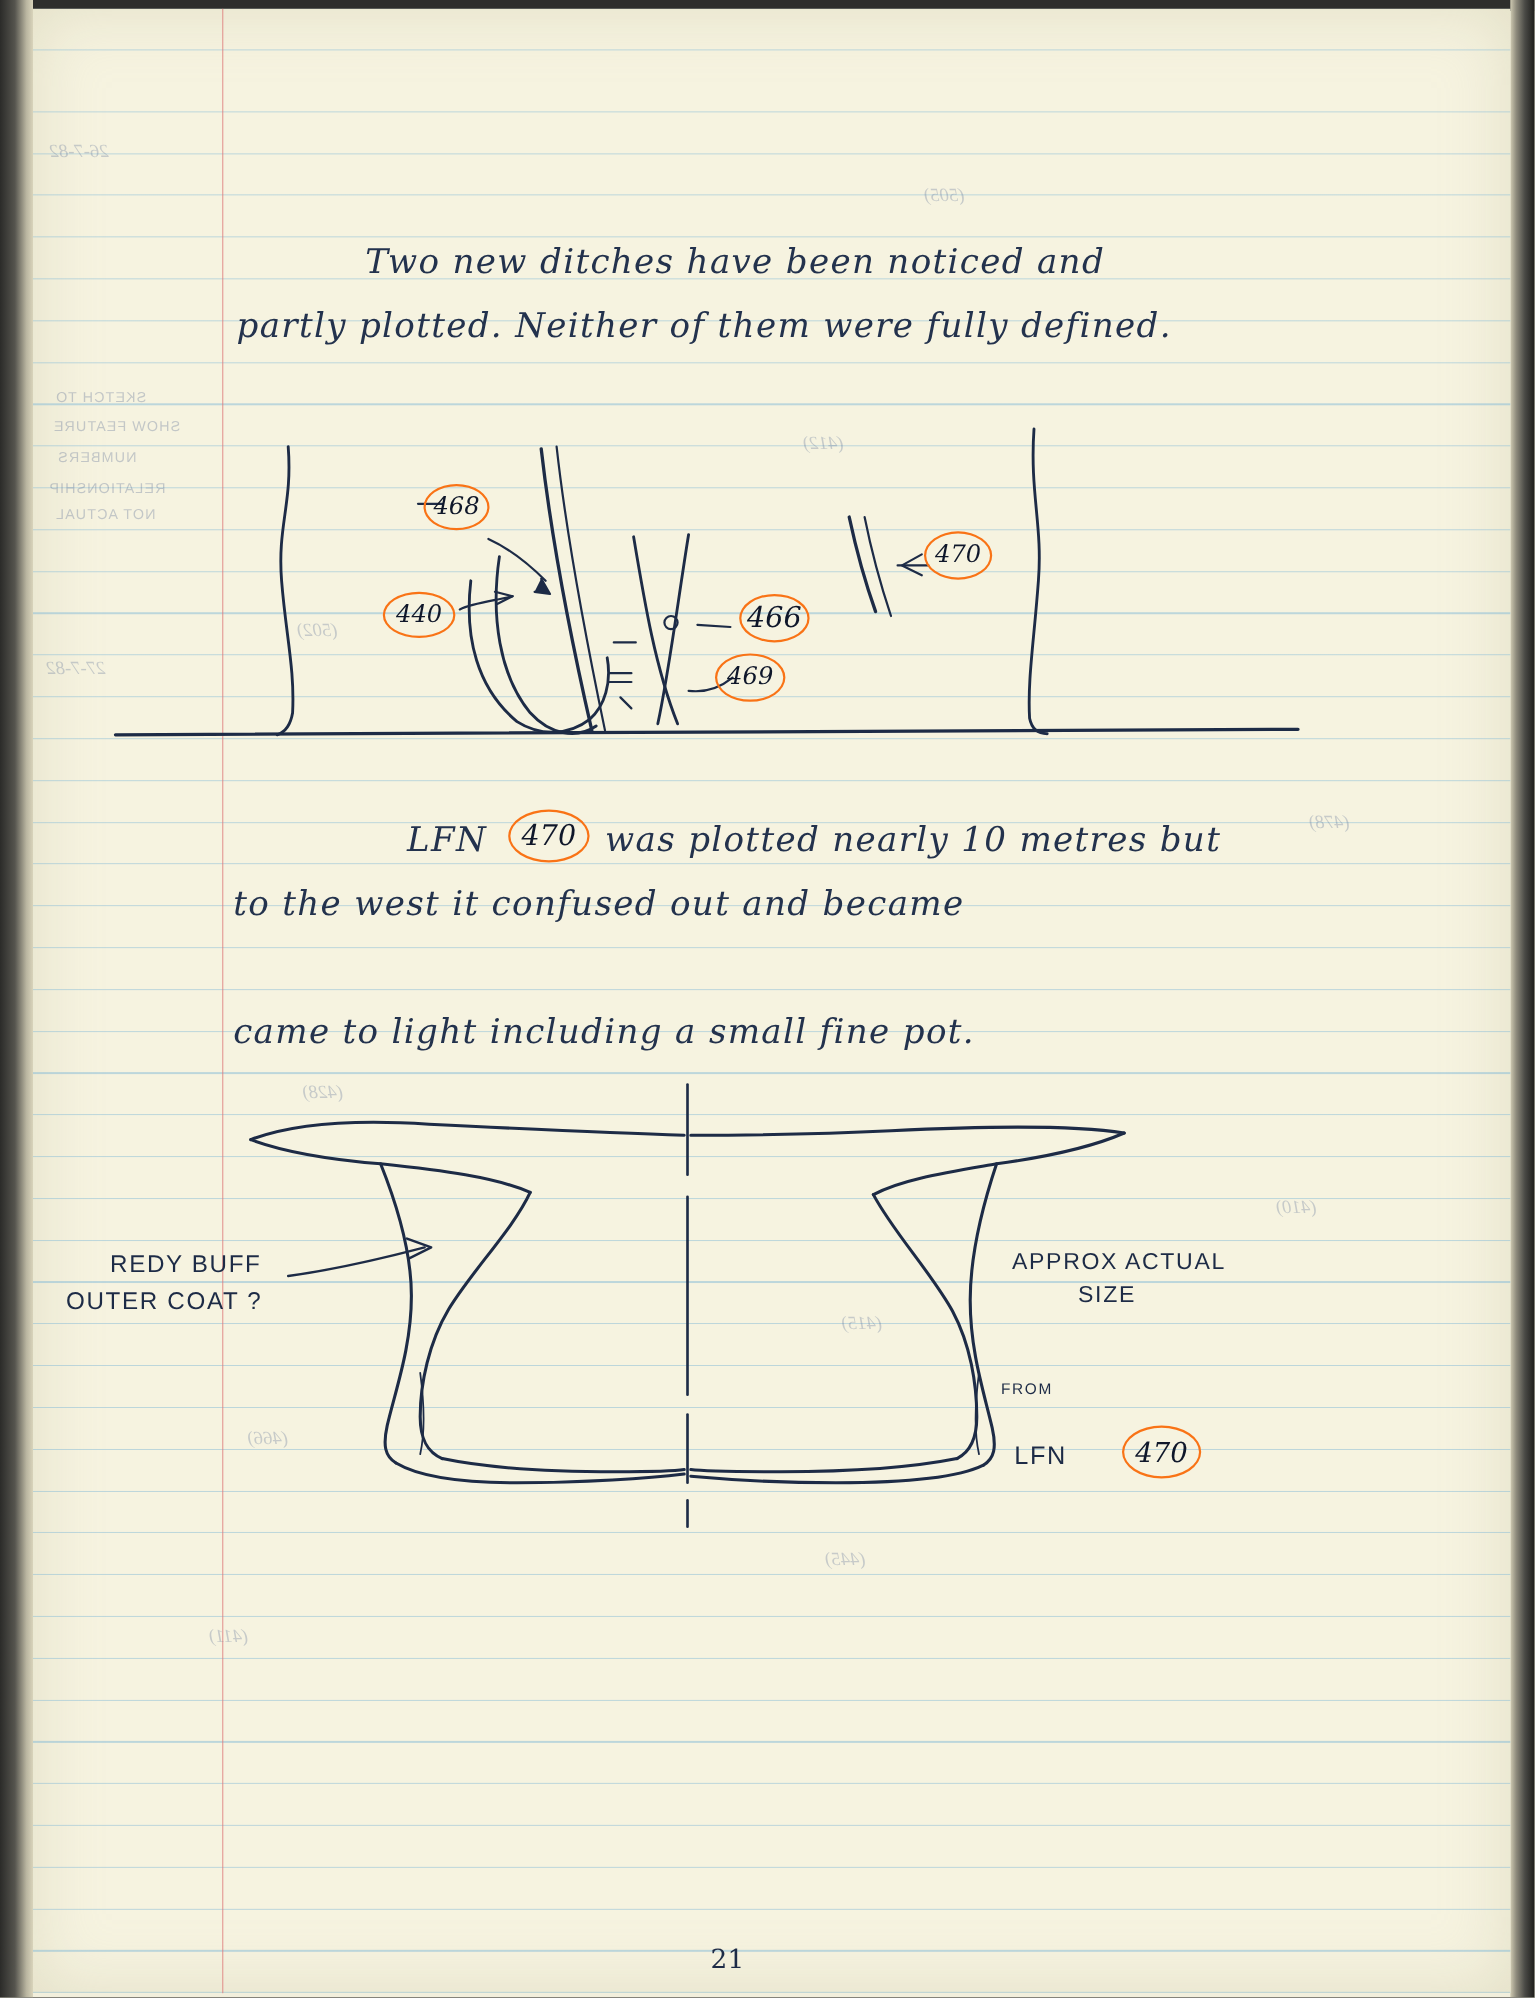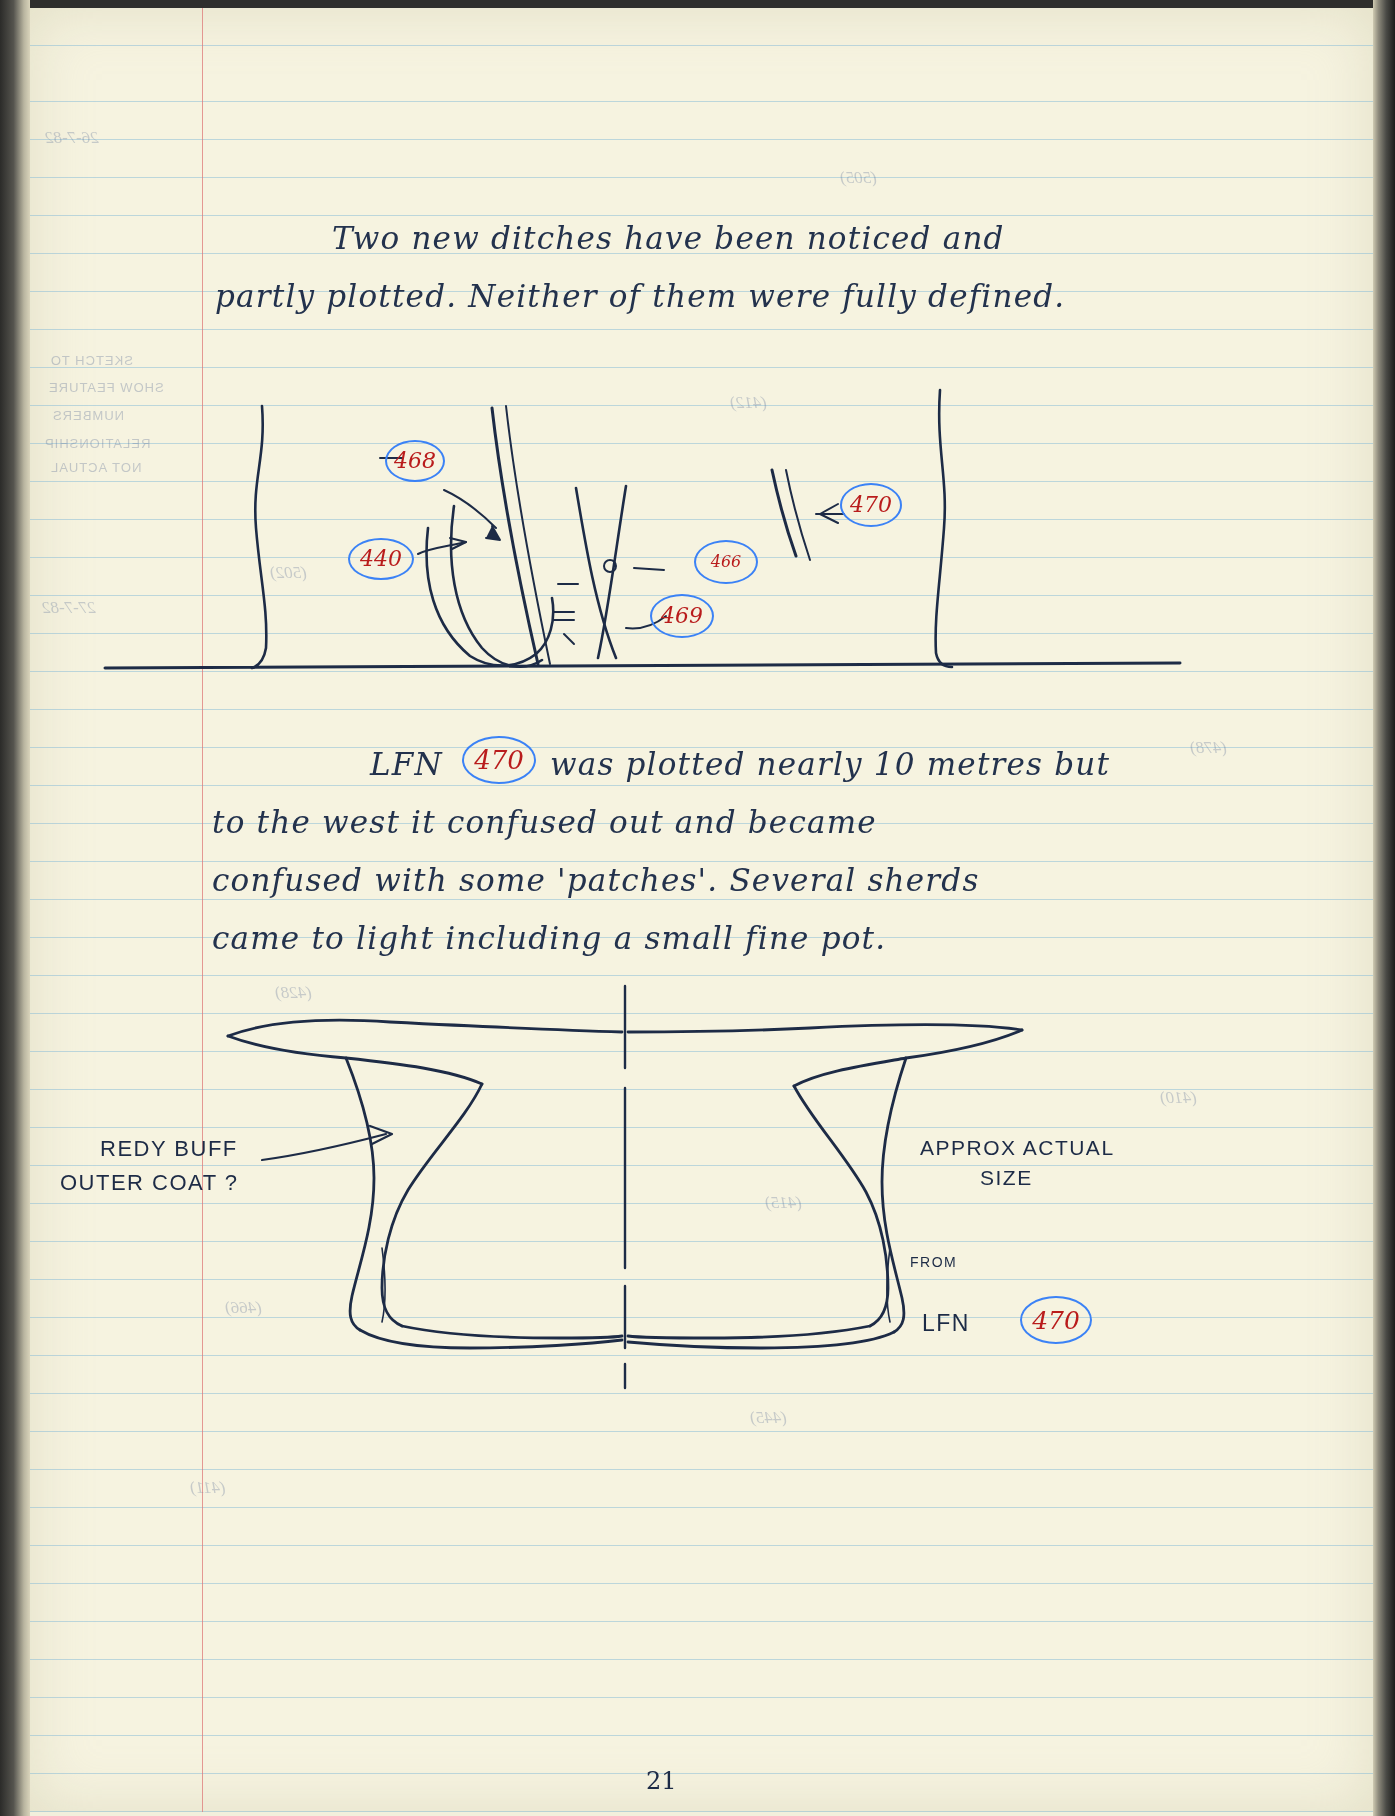--- a/index.html
+++ b/index.html
@@ -85,22 +85,22 @@
     position: absolute;
     font-family: "Liberation Sans", sans-serif;
     color: #1d2b46;
     letter-spacing: 1.5px;
     white-space: nowrap;
   }
   .circle-num {
     position: absolute;
     font-family: "DejaVu Serif", serif;
     font-style: italic;
-    color: #b91c1c;
-    border: 2px solid #3b82f6;
+    color: #0f172a;
+    border: 2px solid #f97316;
     border-radius: 50%;
     text-align: center;
     line-height: 1;
     display: flex;
     align-items: center;
     justify-content: center;
   }
   .pagenum {
     position: absolute;
     font-family: "DejaVu Serif", serif;
@@ -184,28 +184,27 @@
         <path d="M786 506 l28 0" stroke-width="2"></path>
         <path d="M604 560 l30 2" stroke-width="2"></path>
         <circle cx="580" cy="558" r="6" stroke-width="2"></circle>
         <path d="M596 620 C612 622 626 616 636 608" stroke-width="2"></path>
       </g>
     </svg>
 
     <div class="circle-num" style="left:355px; top:432px; width:56px; height:38px; font-size:22px;">468</div>
     <div class="circle-num" style="left:318px; top:530px; width:62px; height:38px; font-size:22px;">440</div>
     <div class="circle-num" style="left:810px; top:475px; width:58px; height:40px; font-size:22px;">470</div>
-    <div class="circle-num" style="left:664px; top:532px; width:60px; height:40px; font-size:16px;">466</div>
+    <div class="circle-num" style="left:642px; top:532px; width:60px; height:40px; font-size:26px;">466</div>
     <div class="circle-num" style="left:620px; top:586px; width:60px; height:40px; font-size:22px;">469</div>
 
     <div class="hw l1" style="left:340px; top:738px; font-size:31px;">LFN</div>
     <div class="circle-num" style="left:432px; top:728px; width:70px; height:44px; font-size:26px;">470</div>
     <div class="hw l1" style="left:520px; top:738px; font-size:31px;">was plotted nearly 10 metres but</div>
     <div class="hw l1" style="left:182px; top:796px; font-size:31px;">to the west it confused out and became</div>
-    <div class="hw l1" style="left:182px; top:854px; font-size:31px;">confused with some 'patches'. Several sherds</div>
     <div class="hw l1" style="left:182px; top:912px; font-size:31px;">came to light including a small fine pot.</div>
 
     <svg class="draw" viewBox="0 0 1343 1804">
       <g stroke="#1d2b46" fill="none" stroke-width="2.8" stroke-linecap="round" stroke-linejoin="round">
 
         <path d="M595 978 L595 1060" stroke-width="2.4" stroke-dasharray="0"></path>
         <path d="M595 1080 L595 1260" stroke-width="2.4"></path>
         <path d="M595 1278 L595 1340" stroke-width="2.4"></path>
         <path d="M595 1356 L595 1380" stroke-width="2.4"></path>
 

